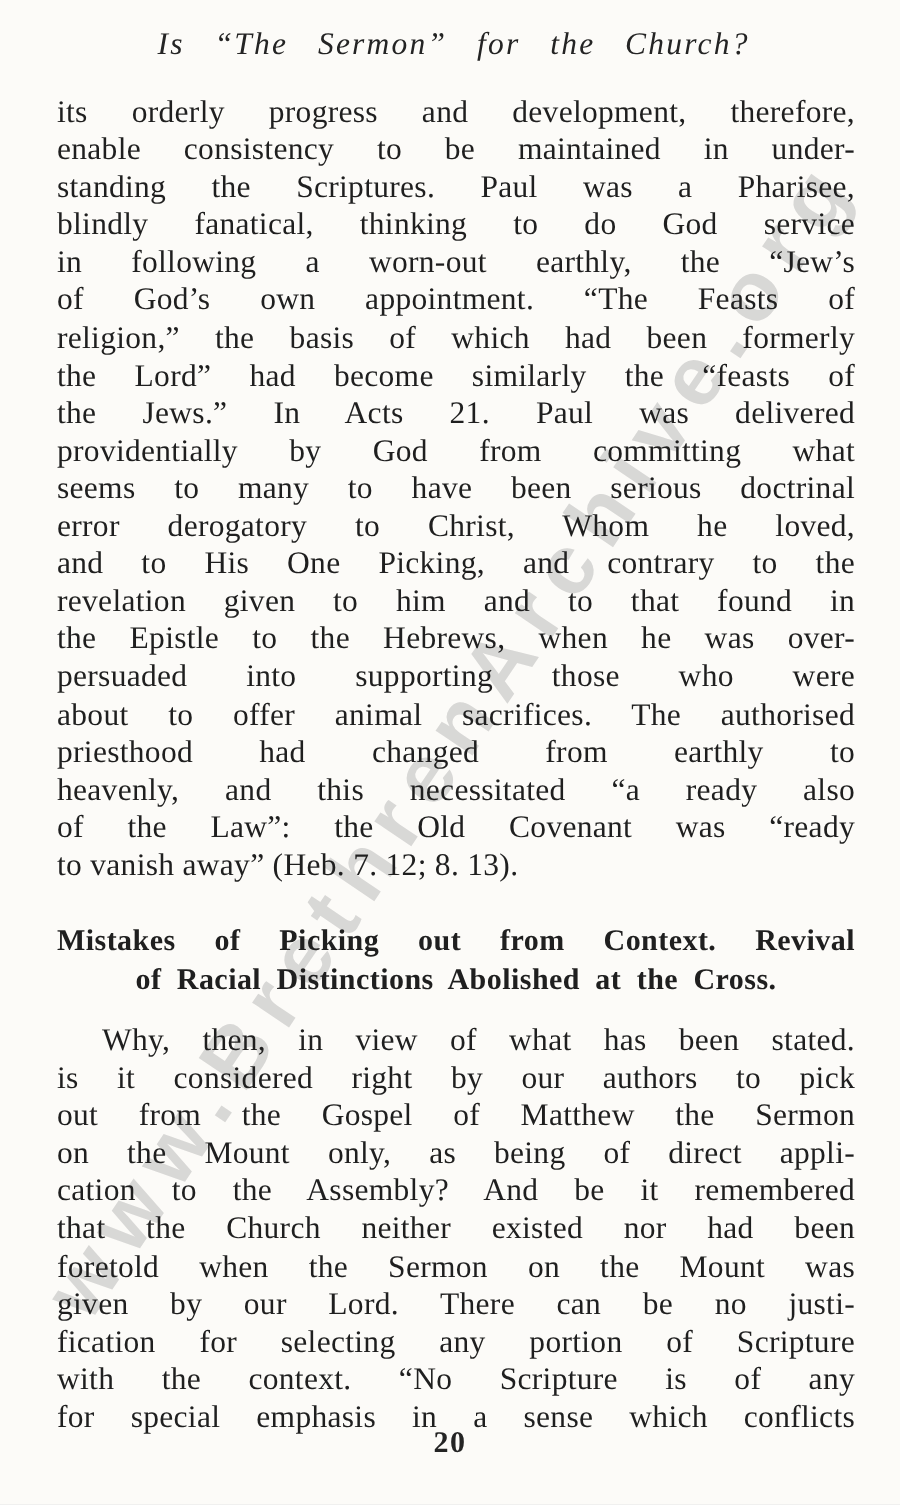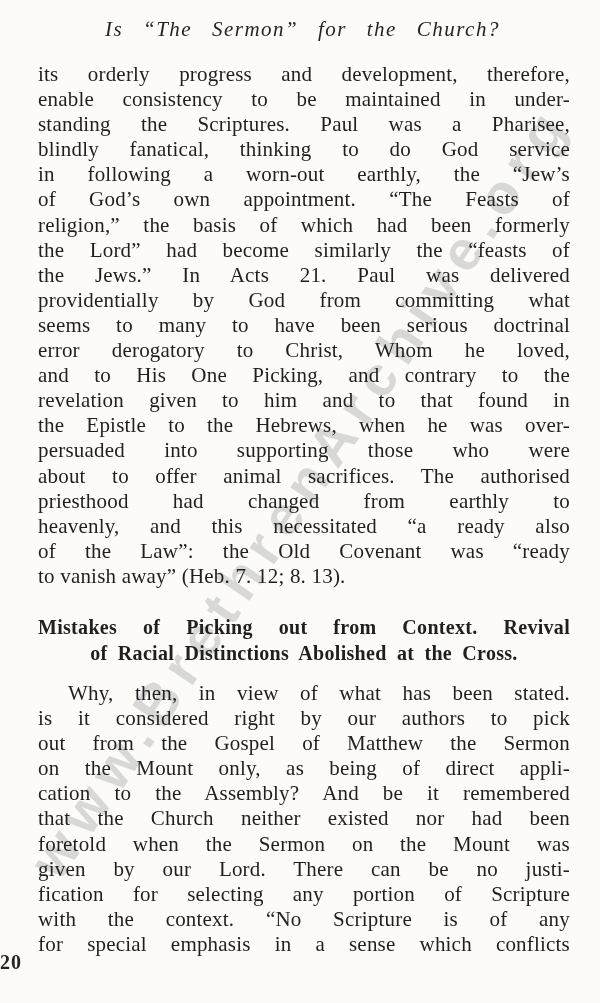--- a/index.html
+++ b/index.html
@@ -69,20 +69,21 @@
     text-align: center;
     text-align-last: center;
     word-spacing: 5px;
   }
   .para2 .line.indented { text-indent: 30px; }
   .page-number {
     position: absolute;
     top: 951px;
     left: 0;
     right: 0;
+    text-align: center;
     font-size: 20px;
     font-weight: bold;
     letter-spacing: 1px;
     color: #242424;
   }
 </style>
 </head>
 <body>
 
 <div class="page">

